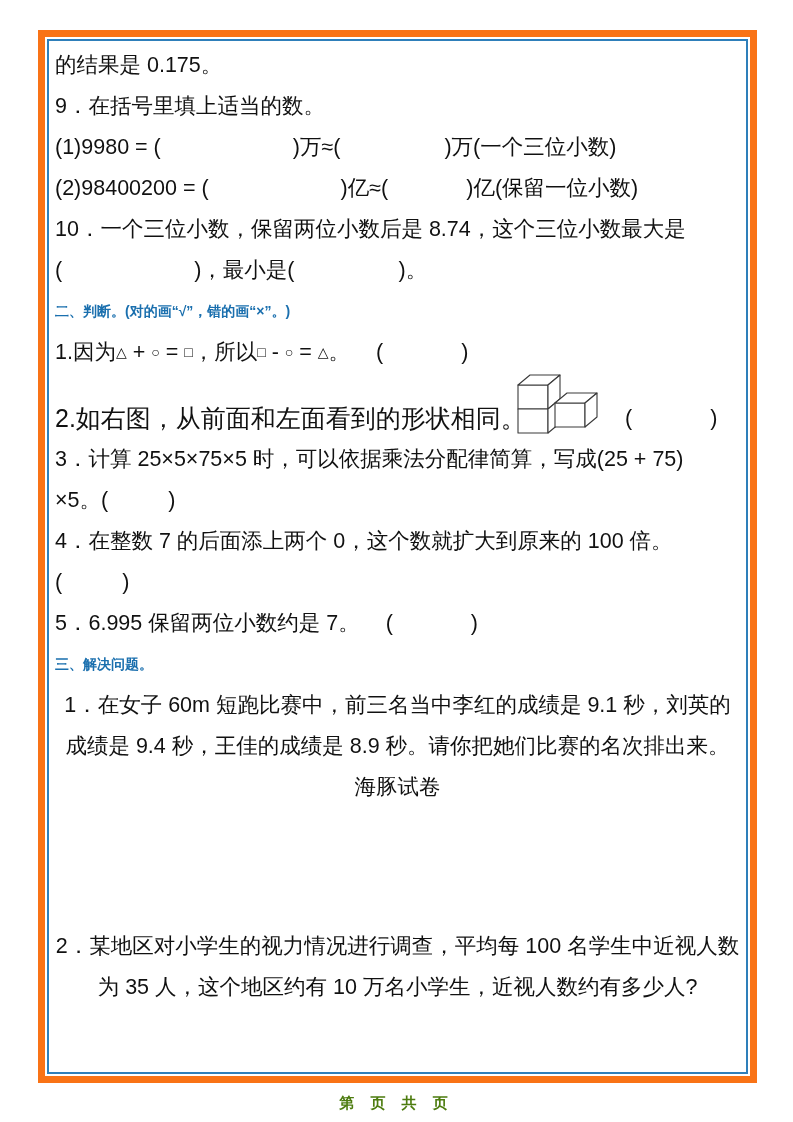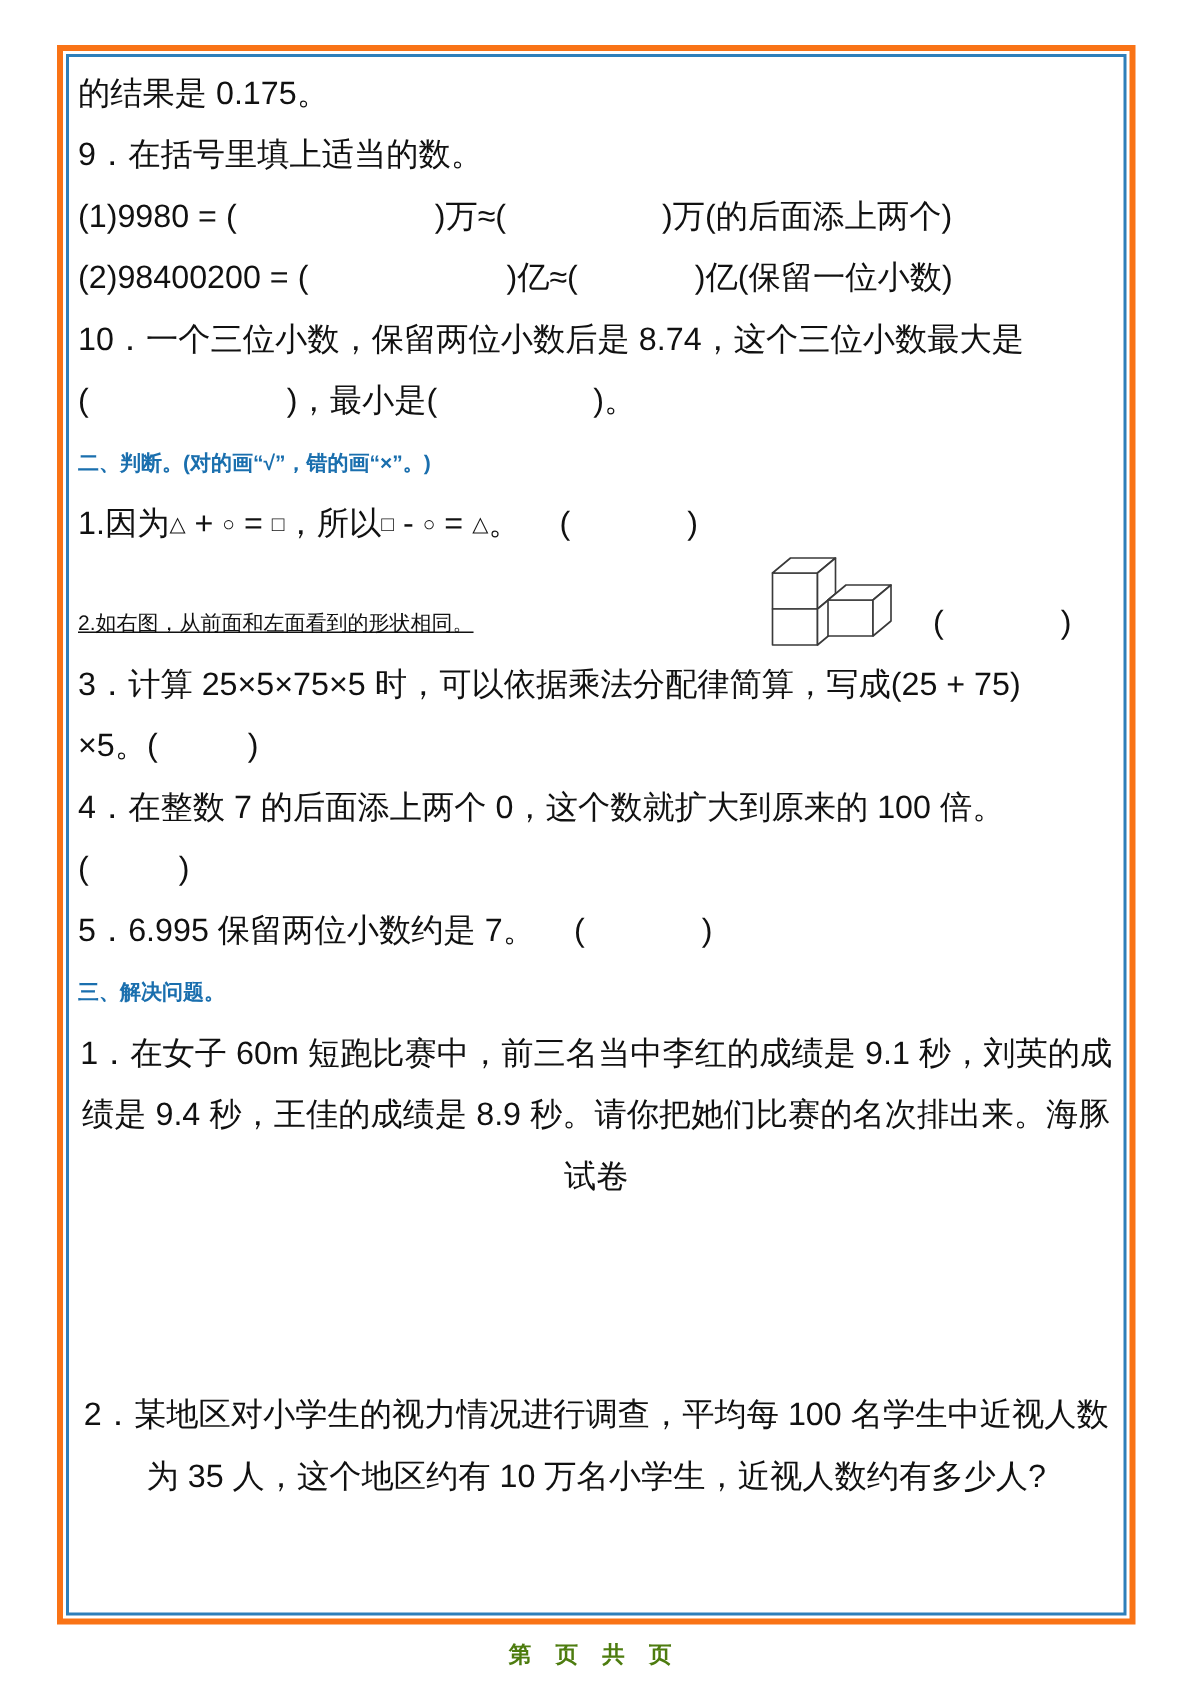--- a/index.html
+++ b/index.html
@@ -21,21 +21,21 @@
     height: 1122px;
     background: #ffffff;
   }
   
   .frame {
     position: absolute;
     left: 38px;
     top: 30px;
     width: 719px;
     height: 1053px;
-    border: 4px solid #f97316;
+    border: 7px solid #f97316;
     box-sizing: border-box;
     background: #ffffff;
   }
   .frame::before {
     content: "";
     position: absolute;
     left: 2px; top: 2px; right: 2px; bottom: 2px;
     border: 2px solid #2e7fba;
     pointer-events: none;
   }
@@ -74,25 +74,24 @@
 
   
   .figrow {
     position: relative;
     height: 66px;
   }
   .figrow .txt {
     position: absolute;
     left: 0;
     bottom: 0;
-    font-size: 14px;
+    font-size: 25px;
     line-height: 41px;
     color: #111111;
     white-space: nowrap;
-    text-decoration: underline;
   }
   .cubefig {
     position: absolute;
     left: 455px;
     top: -2px;
   }
   .figrow .tail {
     position: absolute;
     left: 570px;
     bottom: 0;
@@ -121,21 +120,21 @@
 
 <div class="page">
 
   <div class="frame">
     <div class="content">
 
       <div class="line"><span>的结果是 0.175。</span></div>
 
       <div class="line"><span>9．在括号里填上适当的数。</span></div>
 
-      <div class="line"><span>(1)9980 = (</span><span class="gap-xxl"></span><span>)万≈(</span><span class="gap-xl"></span><span>)万(的后面添上两个)</span></div>
+      <div class="line"><span>(1)9980 = (</span><span class="gap-xxl"></span><span>)万≈(</span><span class="gap-xl"></span><span>)万(一个三位小数)</span></div>
 
       <div class="line"><span>(2)98400200 = (</span><span class="gap-xxl"></span><span>)亿≈(</span><span class="gap-lg"></span><span>)亿(保留一位小数)</span></div>
 
       <div class="line"><span>10．一个三位小数，保留两位小数后是 8.74，这个三位小数最大是</span></div>
 
       <div class="line"><span>(</span><span class="gap-xxl"></span><span>)，最小是(</span><span class="gap-xl"></span><span>)。</span></div>
 
       <div class="heading"><span>二、判断。(对的画“√”，错的画“×”。)</span></div>
 
       <div class="line"><span>1.因为</span><span class="sym">△</span><span> + </span><span class="sym">○</span><span> = </span><span class="sym">□</span><span>，所以</span><span class="sym">□</span><span> - </span><span class="sym">○</span><span> = </span><span class="sym">△</span><span>。</span><span class="gap-sm"></span><span>(</span><span class="gap-lg"></span><span>)</span></div>

